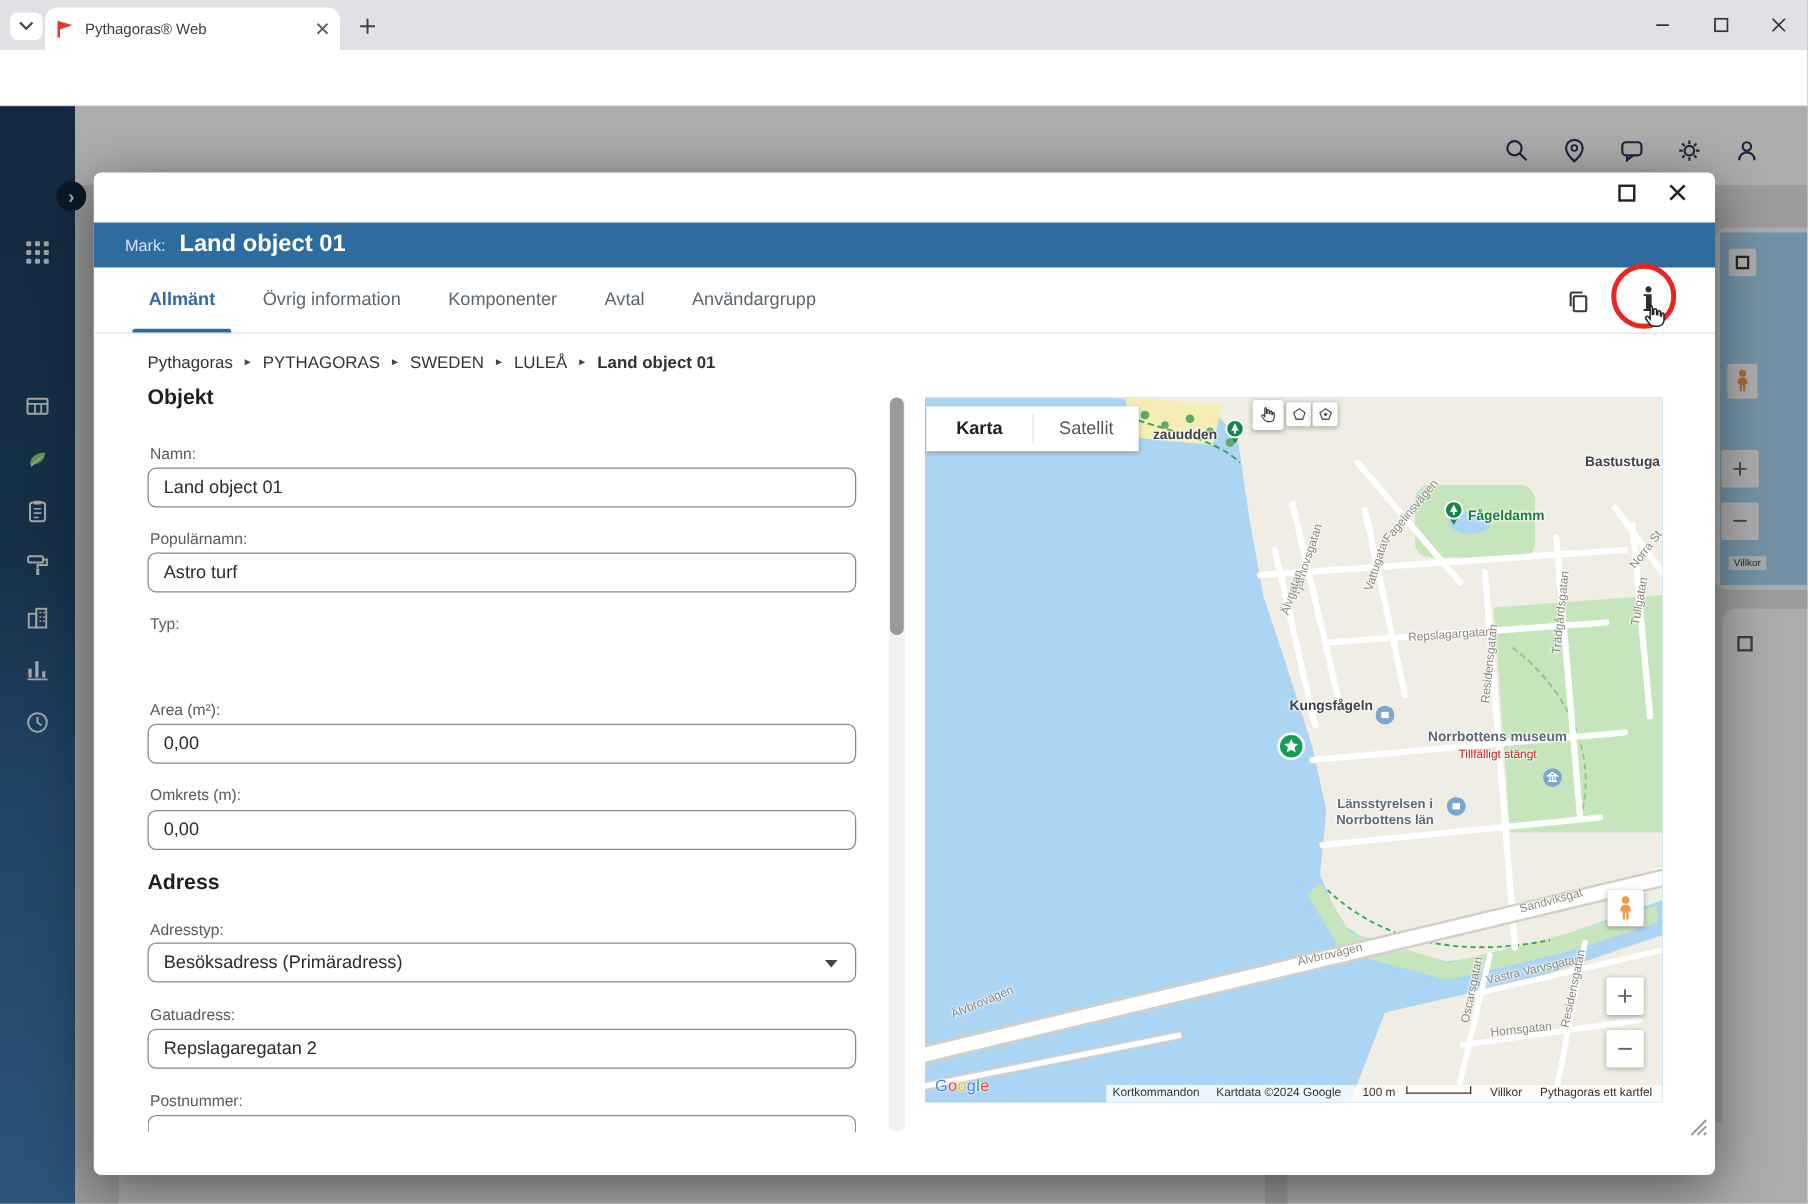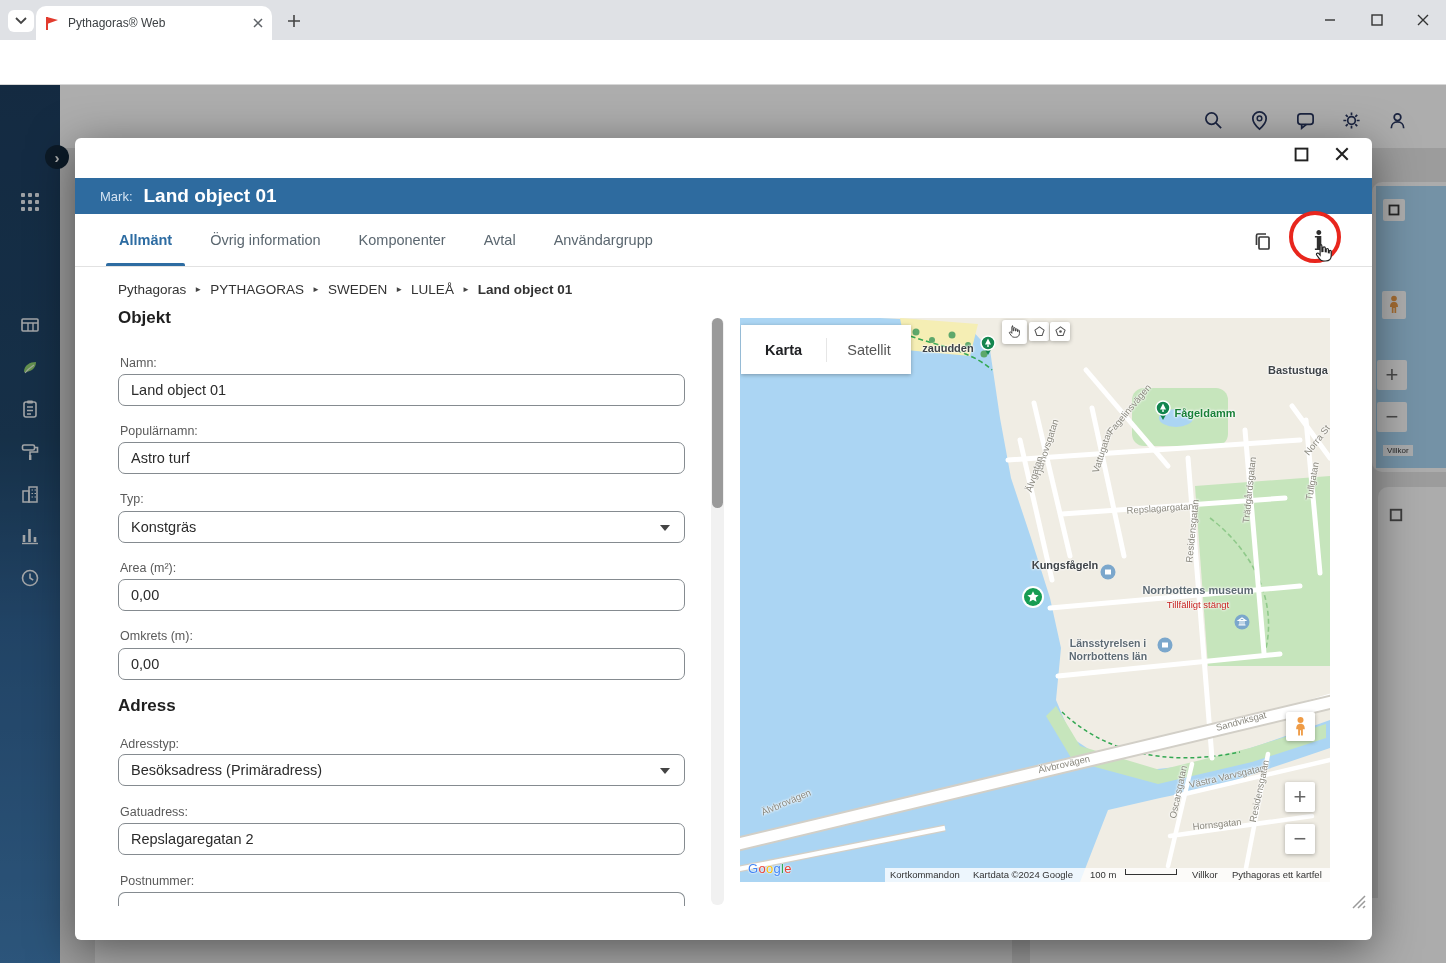--- a/index.html
+++ b/index.html
@@ -346,24 +346,20 @@
 
     <div class="fsection" style="top:170px;">Objekt</div>
 
     <span class="flabel" style="top:218px;">Namn:</span>
     <div class="finput" style="top:236px;">Land object 01</div>
 
     <span class="flabel" style="top:286px;">Populärnamn:</span>
     <div class="finput" style="top:304px;">Astro turf</div>
 
     <span class="flabel" style="top:354px;">Typ:</span>
-    <div class="finput" style="top:373px;">
-        <span>Konstgräs</span>
-        <span class="caret"></span>
-      </div>
 
     <span class="flabel" style="top:423px;">Area (m²):</span>
     <div class="finput" style="top:441px;">0,00</div>
 
     <span class="flabel" style="top:491px;">Omkrets (m):</span>
     <div class="finput" style="top:510px;">0,00</div>
 
     <div class="fsection" style="top:558px;">Adress</div>
 
     <span class="flabel" style="top:599px;">Adresstyp:</span>
@@ -479,21 +475,21 @@
       <span class="ml-street" style="left:572px;top:163px;transform:translate(-50%,-50%) rotate(-80deg);">Tullgatan</span>
       <span class="ml-street" style="left:577px;top:122px;transform:translate(-50%,-50%) rotate(-52deg);">Norra St</span>
       <span class="ml-street" style="left:501px;top:403px;transform:translate(-50%,-50%) rotate(-15deg);">Sandviksgat</span>
       <span class="ml-street" style="left:324px;top:446px;transform:translate(-50%,-50%) rotate(-13deg);">Älvbrovägen</span>
       <span class="ml-street" style="left:46px;top:484px;transform:translate(-50%,-50%) rotate(-23deg);">Älvbrovägen</span>
       <span class="ml-street" style="left:438px;top:474px;transform:translate(-50%,-50%) rotate(-78deg);" ind="">Oscarsgatan</span>
       <span class="ml-street" style="left:487px;top:458px;transform:translate(-50%,-50%) rotate(-13deg);">Västra Varvsgatan</span>
       <span class="ml-street" style="left:477px;top:506px;transform:translate(-50%,-50%) rotate(-6deg);">Hornsgatan</span>
       <span class="ml-street" style="left:519px;top:473px;transform:translate(-50%,-50%) rotate(-78deg);">Residensgatan</span>
 
-      <div class="map-btn" style="left:1px;top:7px;width:170px;height:49px;">
+      <div class="map-btn" style="left:1px;top:7px;width:170px;height:36px;">
         <div style="width:85px;text-align:center;font-size:14.5px;font-weight:bold;color:#202124;">Karta</div>
         <div style="width:1px;height:24px;background:#e6e6e6;"></div>
         <div style="width:84px;text-align:center;font-size:14.5px;color:#565656;">Satellit</div>
       </div>
       <div class="map-btn" style="left:262px;top:2px;width:25px;height:24px;border-radius:3px;">
         <svg width="15" height="15" viewBox="0 0 22 22">
             <path d="M7.5 1.5c.8 0 1.4.6 1.4 1.4v5.6l1-.1V5.1c0-.7.6-1.2 1.2-1.2s1.2.5 1.2 1.2v3.6l.9.1V6.6c0-.6.5-1.1 1.1-1.1s1.1.5 1.1 1.1v3l.8.1V8.3c0-.6.5-1 1-1s1 .4 1 1v4.2c0 3.3-2.2 5.5-5.6 5.5h-1.9c-1.8 0-3.2-.7-4.2-2.1l-2.8-3.9c-.4-.6-.3-1.3.3-1.7.5-.4 1.3-.3 1.7.2l1.4 1.7V2.9c0-.8.6-1.4 1.4-1.4z" fill="#fff" stroke="#333" stroke-width="1.3"></path>
           </svg>
       </div>
       <div class="map-btn" style="left:289px;top:4px;width:20px;height:19px;border-radius:2px;">

